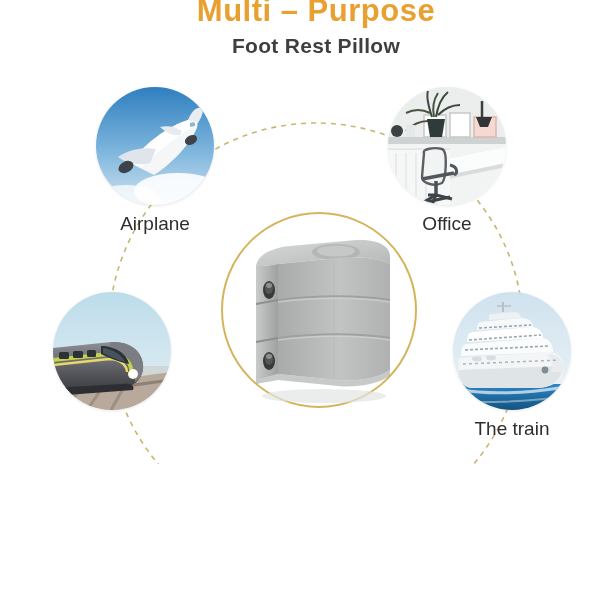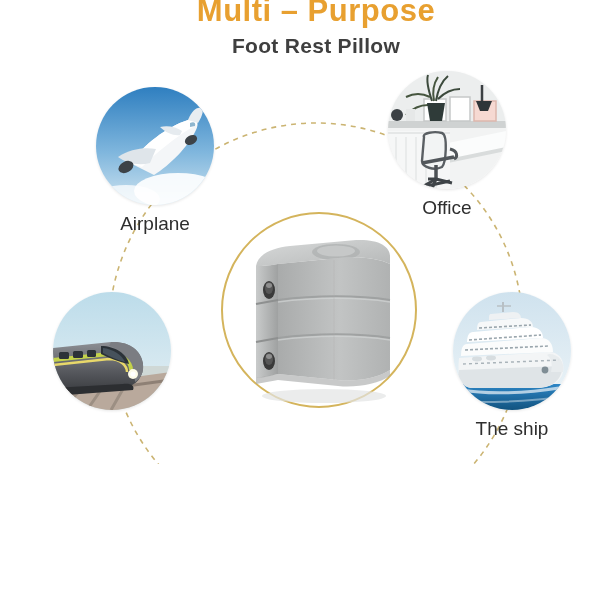--- a/index.html
+++ b/index.html
@@ -96,21 +96,21 @@
     text-align: center;
     font-size: 19px;
     color: #2e2e2e;
     line-height: 23px;
     width: 160px;
     margin-left: -21px;
     white-space: pre-line;
   }
 
   .node-airplane { left: 80px;  top: 87px; }
-  .node-office   { left: 372px; top: 71px; }
+  .node-office   { left: 372px; top: 87px; }
   .node-train    { left: 37px;  top: 292px; }
   .node-ship     { left: 437px; top: 292px; }
   .node-bus      { left: 237px; top: 467px; }
 </style>
 </head>
 <body>
 
 <div id="page">
 
   <div class="title-block">
@@ -342,21 +342,21 @@
 
         <ellipse cx="24" cy="67" rx="5" ry="2.4" fill="#d7dde0"></ellipse>
         <ellipse cx="38" cy="66" rx="5" ry="2.4" fill="#d7dde0"></ellipse>
 
         <circle cx="92" cy="78" r="3.4" fill="#7f8d95"></circle>
 
         <path d="M10 98 C30 102 70 102 106 96" stroke="#ffffff" stroke-width="3" fill="none" opacity="0.65"></path>
         <path d="M0 108 C24 112 70 110 118 104" stroke="#ffffff" stroke-width="2" fill="none" opacity="0.4"></path>
       </svg>
     </div>
-    <div class="node-label">The ship</div>
+    <div class="node-label">The train</div>
   </div>
 
   <div class="node node-bus">
     <div class="node-photo">
       <svg viewBox="0 0 118 118">
         <defs>
           <linearGradient id="skyB" x1="0" y1="0" x2="0" y2="1">
             <stop offset="0%" stop-color="#e4f0f6"></stop>
             <stop offset="100%" stop-color="#f6fafc"></stop>
           </linearGradient>

